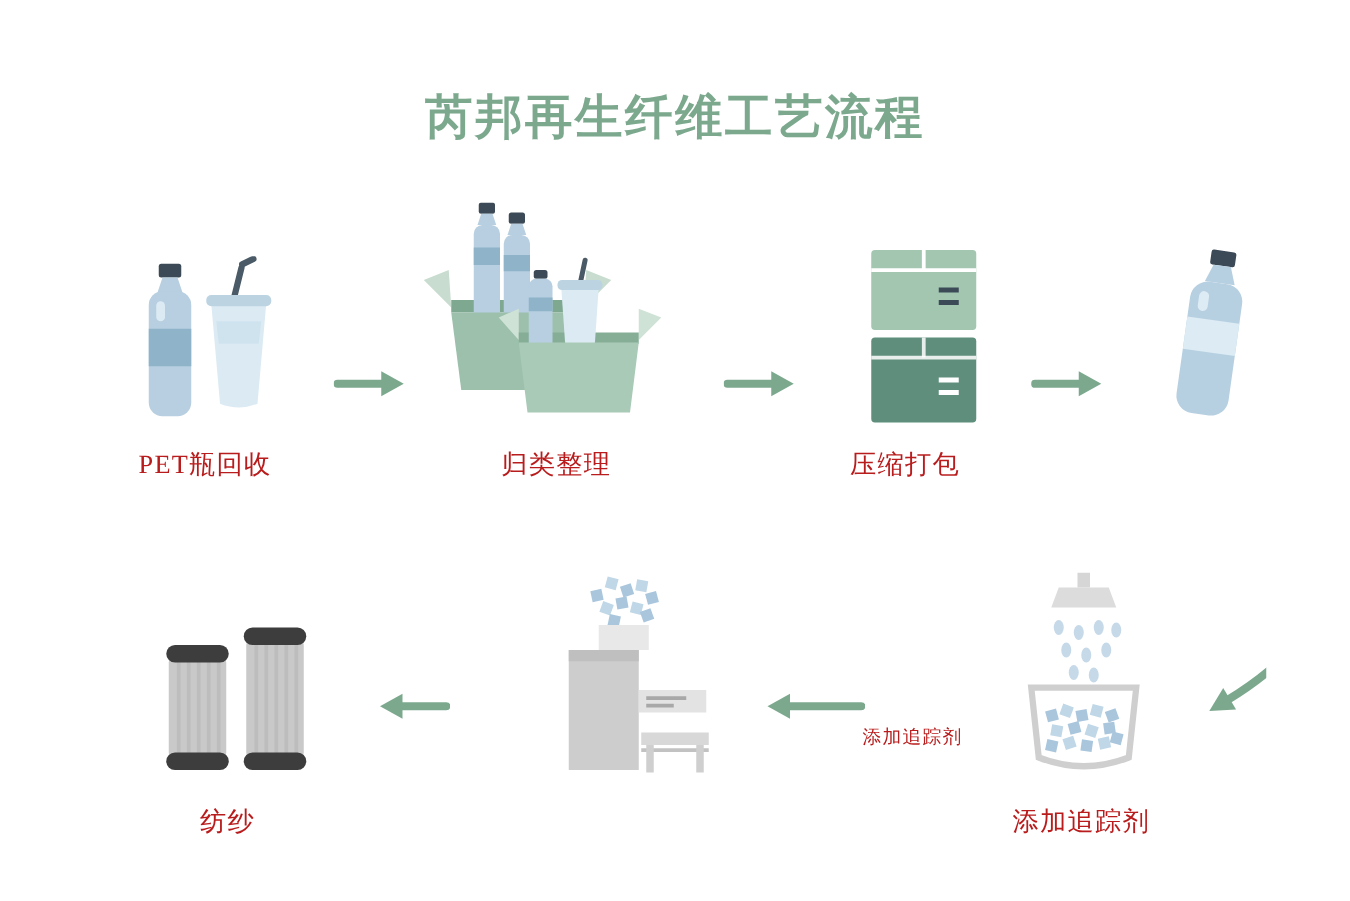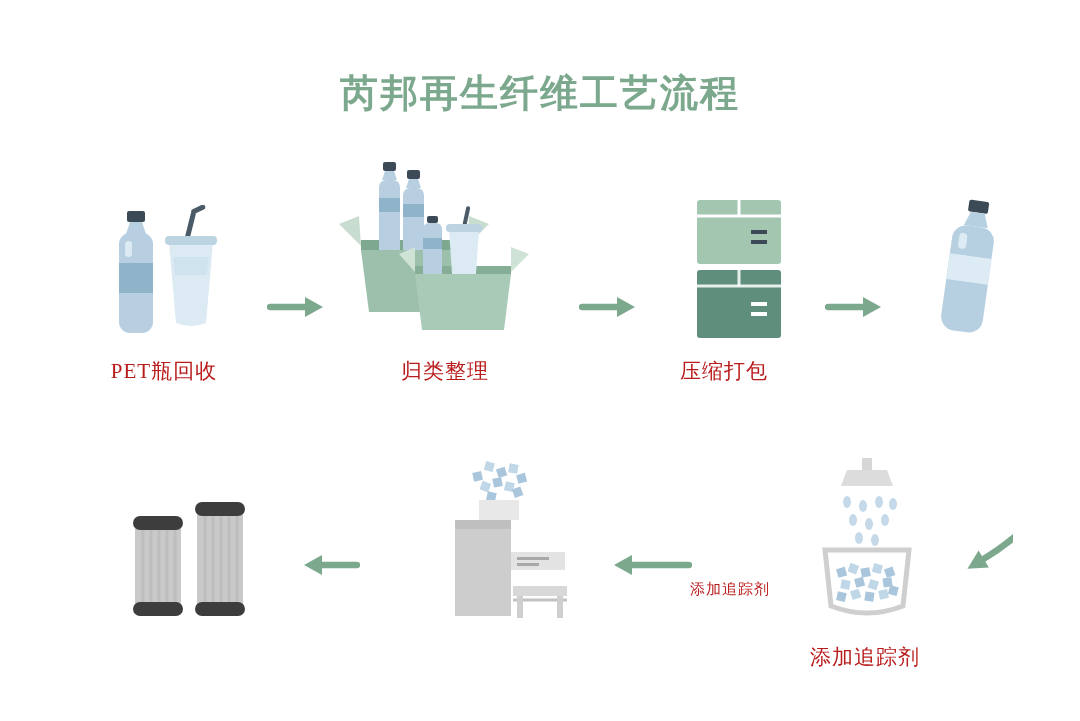--- a/index.html
+++ b/index.html
@@ -258,14 +258,15 @@
           <line x1="26" y1="30" x2="26" y2="120"></line>
           <line x1="34" y1="30" x2="34" y2="120"></line>
           <line x1="42" y1="30" x2="42" y2="120"></line>
           <line x1="50" y1="30" x2="50" y2="120"></line>
         </g>
         <rect x="8" y="18" width="50" height="14" rx="7" fill="#3d3d3d"></rect>
         <rect x="8" y="118" width="50" height="14" rx="7" fill="#3d3d3d"></rect>
       </g>
     </svg>
   </div>
+  <div class="step-label" style="left:40px;top:643px;width:150px;">纺纱</div>
 
 </div>
 
 </body></html>

